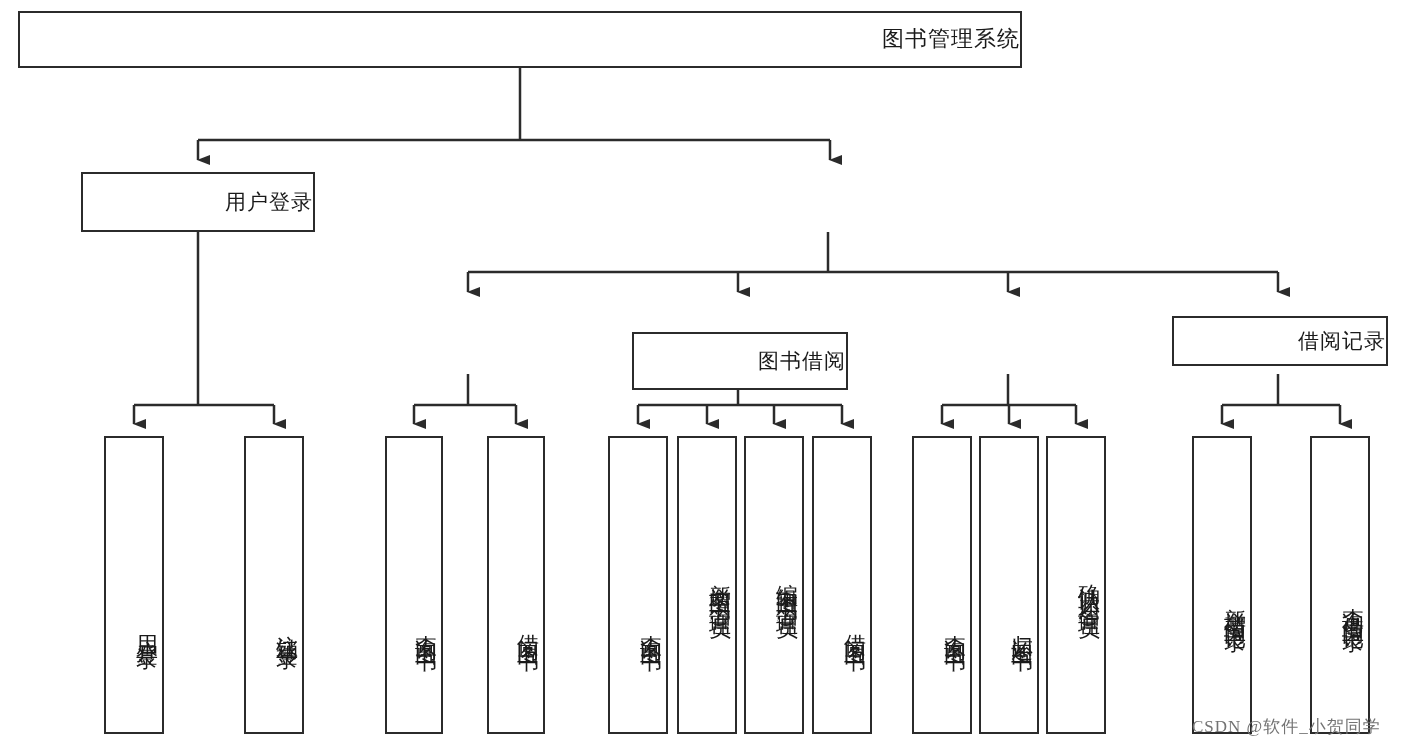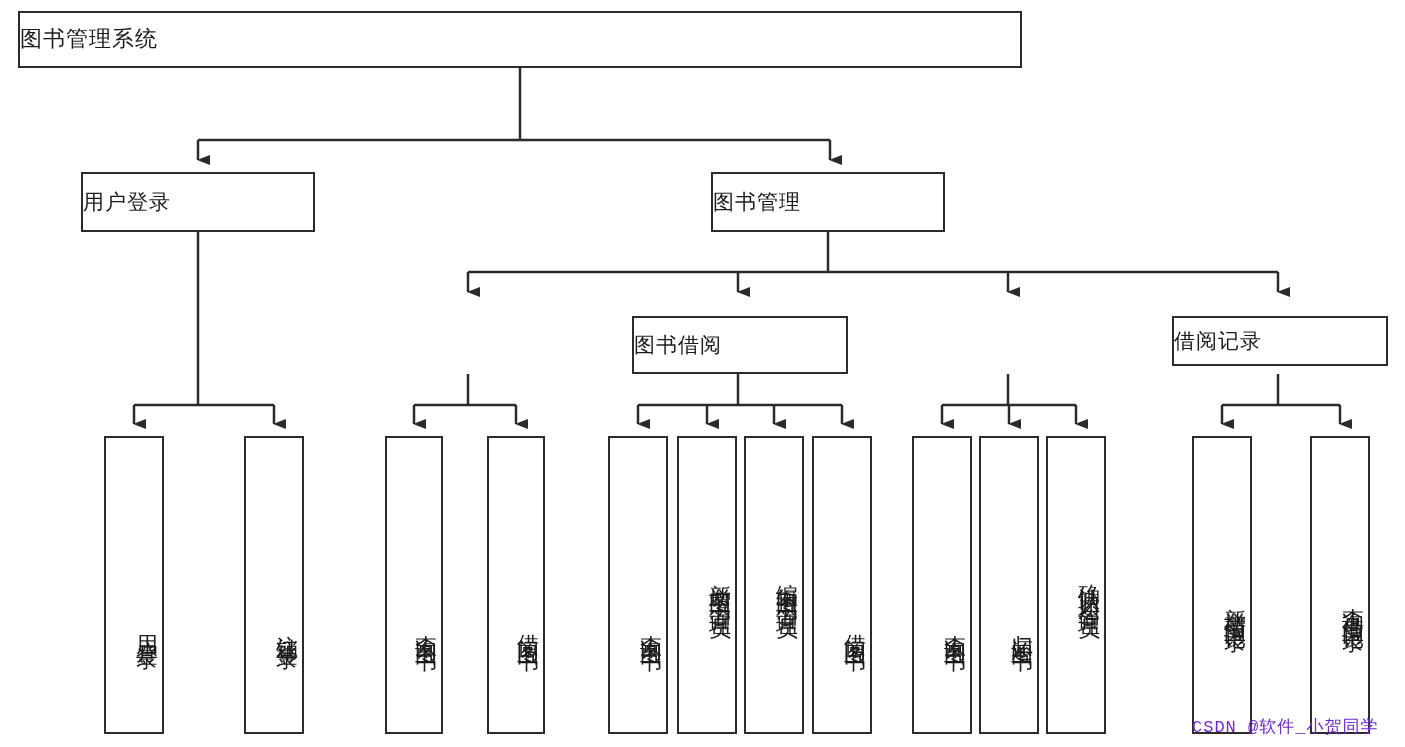--- a/index.html
+++ b/index.html
@@ -26,21 +26,21 @@
     height: 747px;
   }
   
   .node {
     position: absolute;
     box-sizing: border-box;
     background: #ffffff;
     border: 2px solid #2b2b2b;
     display: flex;
     align-items: center;
-    justify-content: flex-start;
+    justify-content: flex-end;
     color: #1a1a1a;
   }
   .node.horiz {
     font-size: 21px;
     letter-spacing: 1px;
     line-height: 1.2;
   }
   .node.root {
     font-size: 22px;
   }
@@ -55,24 +55,24 @@
   }
   .node.vert .vtext {
     writing-mode: vertical-rl;
     text-orientation: upright;
     display: block;
     white-space: nowrap;
   }
   .watermark {
     position: absolute;
     font-size: 17px;
-    color: #6d28d9;
+    color: #737373;
     letter-spacing: 1px;
     white-space: nowrap;
-    font-family: Liberation Mono, monospace;
+    font-family: Liberation Serif, serif;
   }
 </style>
 </head>
 <body>
 
 <div id="canvas">
 
   <svg id="diagram-svg" viewBox="0 0 1405 747" xmlns="http://www.w3.org/2000/svg">
     <defs>
       <marker id="arrowDown" markerWidth="12" markerHeight="13" refX="6" refY="12" orient="auto" markerUnits="userSpaceOnUse">
@@ -123,25 +123,22 @@
     </g>
   </svg>
 
   <div class="node horiz root" style="left:18px; top:11px; width:1004px; height:57px;">
     <span>图书管理系统</span>
   </div>
 
   <div class="node horiz" style="left:81px; top:172px; width:234px; height:60px;">
     <span>用户登录</span>
   </div>
-  <div class="node horiz" style="left:711px; top:172px; width:234px; height:60px;">
-    <span>图书管理</span>
-  </div>
 
-  <div class="node horiz" style="left:632px; top:316px; width:216px; height:58px;">
+  <div class="node horiz" style="left:632px; top:332px; width:216px; height:58px;">
     <span>图书借阅</span>
   </div>
   <div class="node horiz" style="left:1172px; top:316px; width:216px; height:50px;">
     <span>借阅记录</span>
   </div>
 
   <div class="node vert" style="left:104px; top:436px; width:60px; height:298px; padding-top:84px;">
     <span class="vtext">用户登录</span>
   </div>
   <div class="node vert" style="left:244px; top:436px; width:60px; height:298px; padding-top:84px;">

